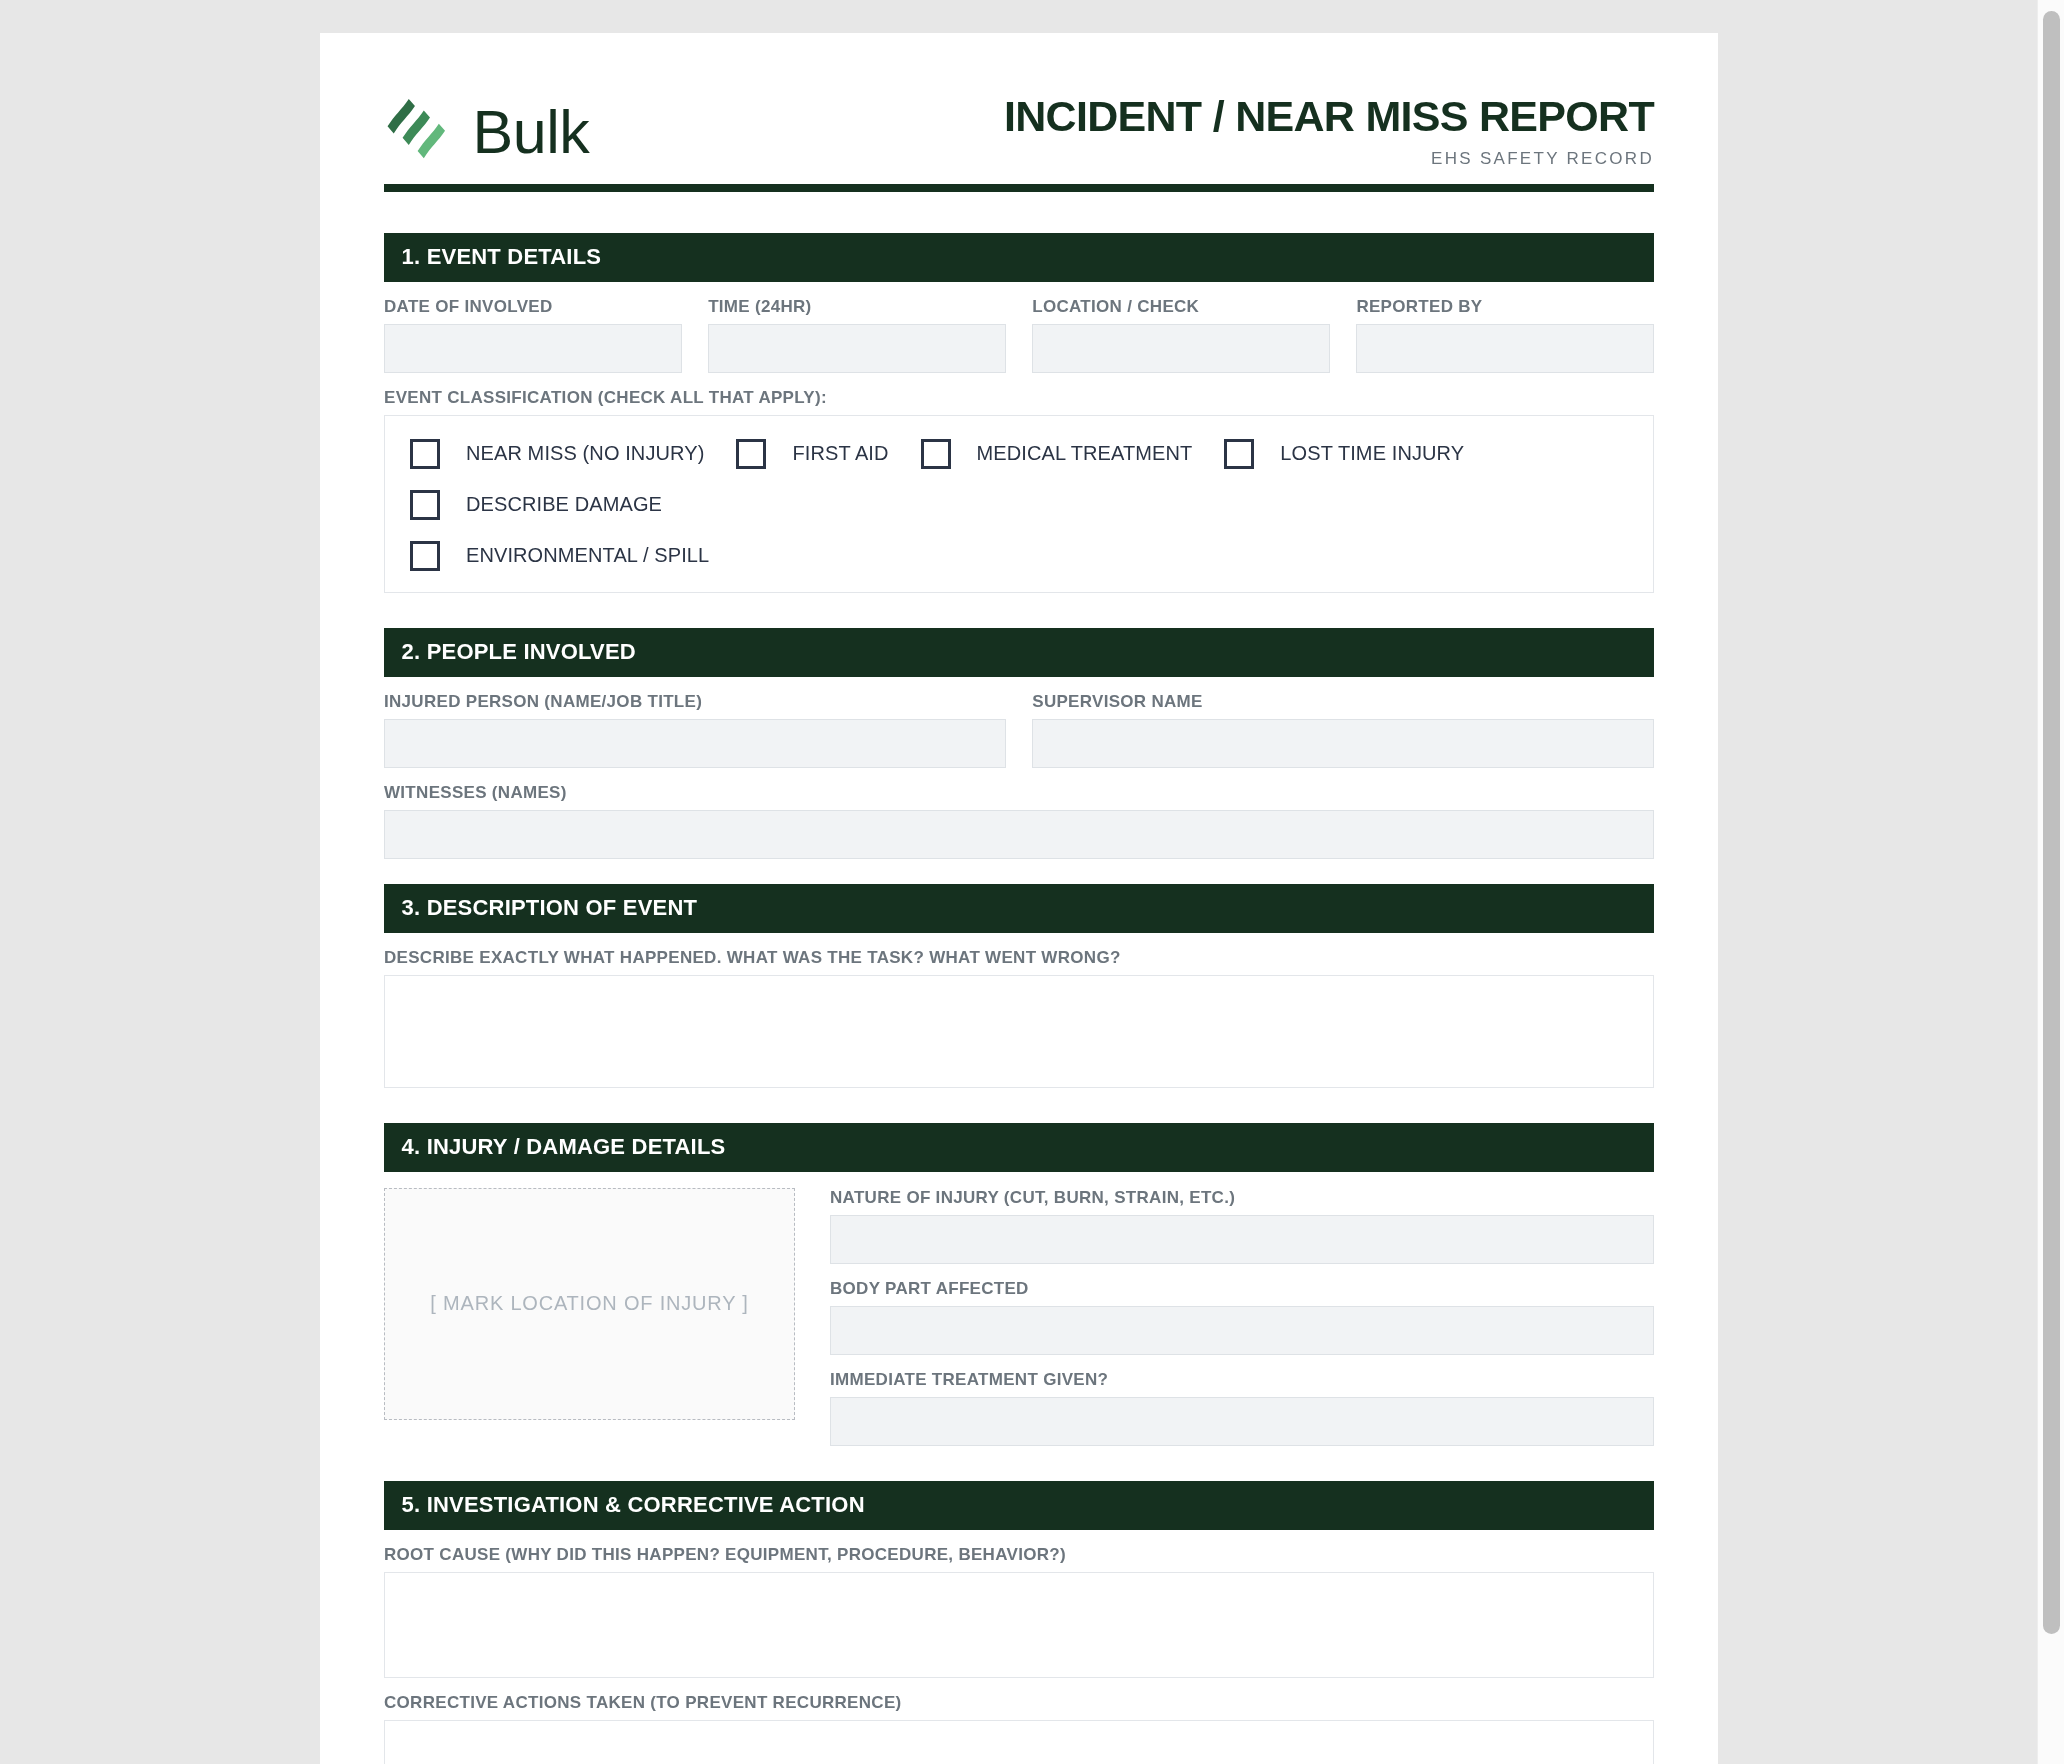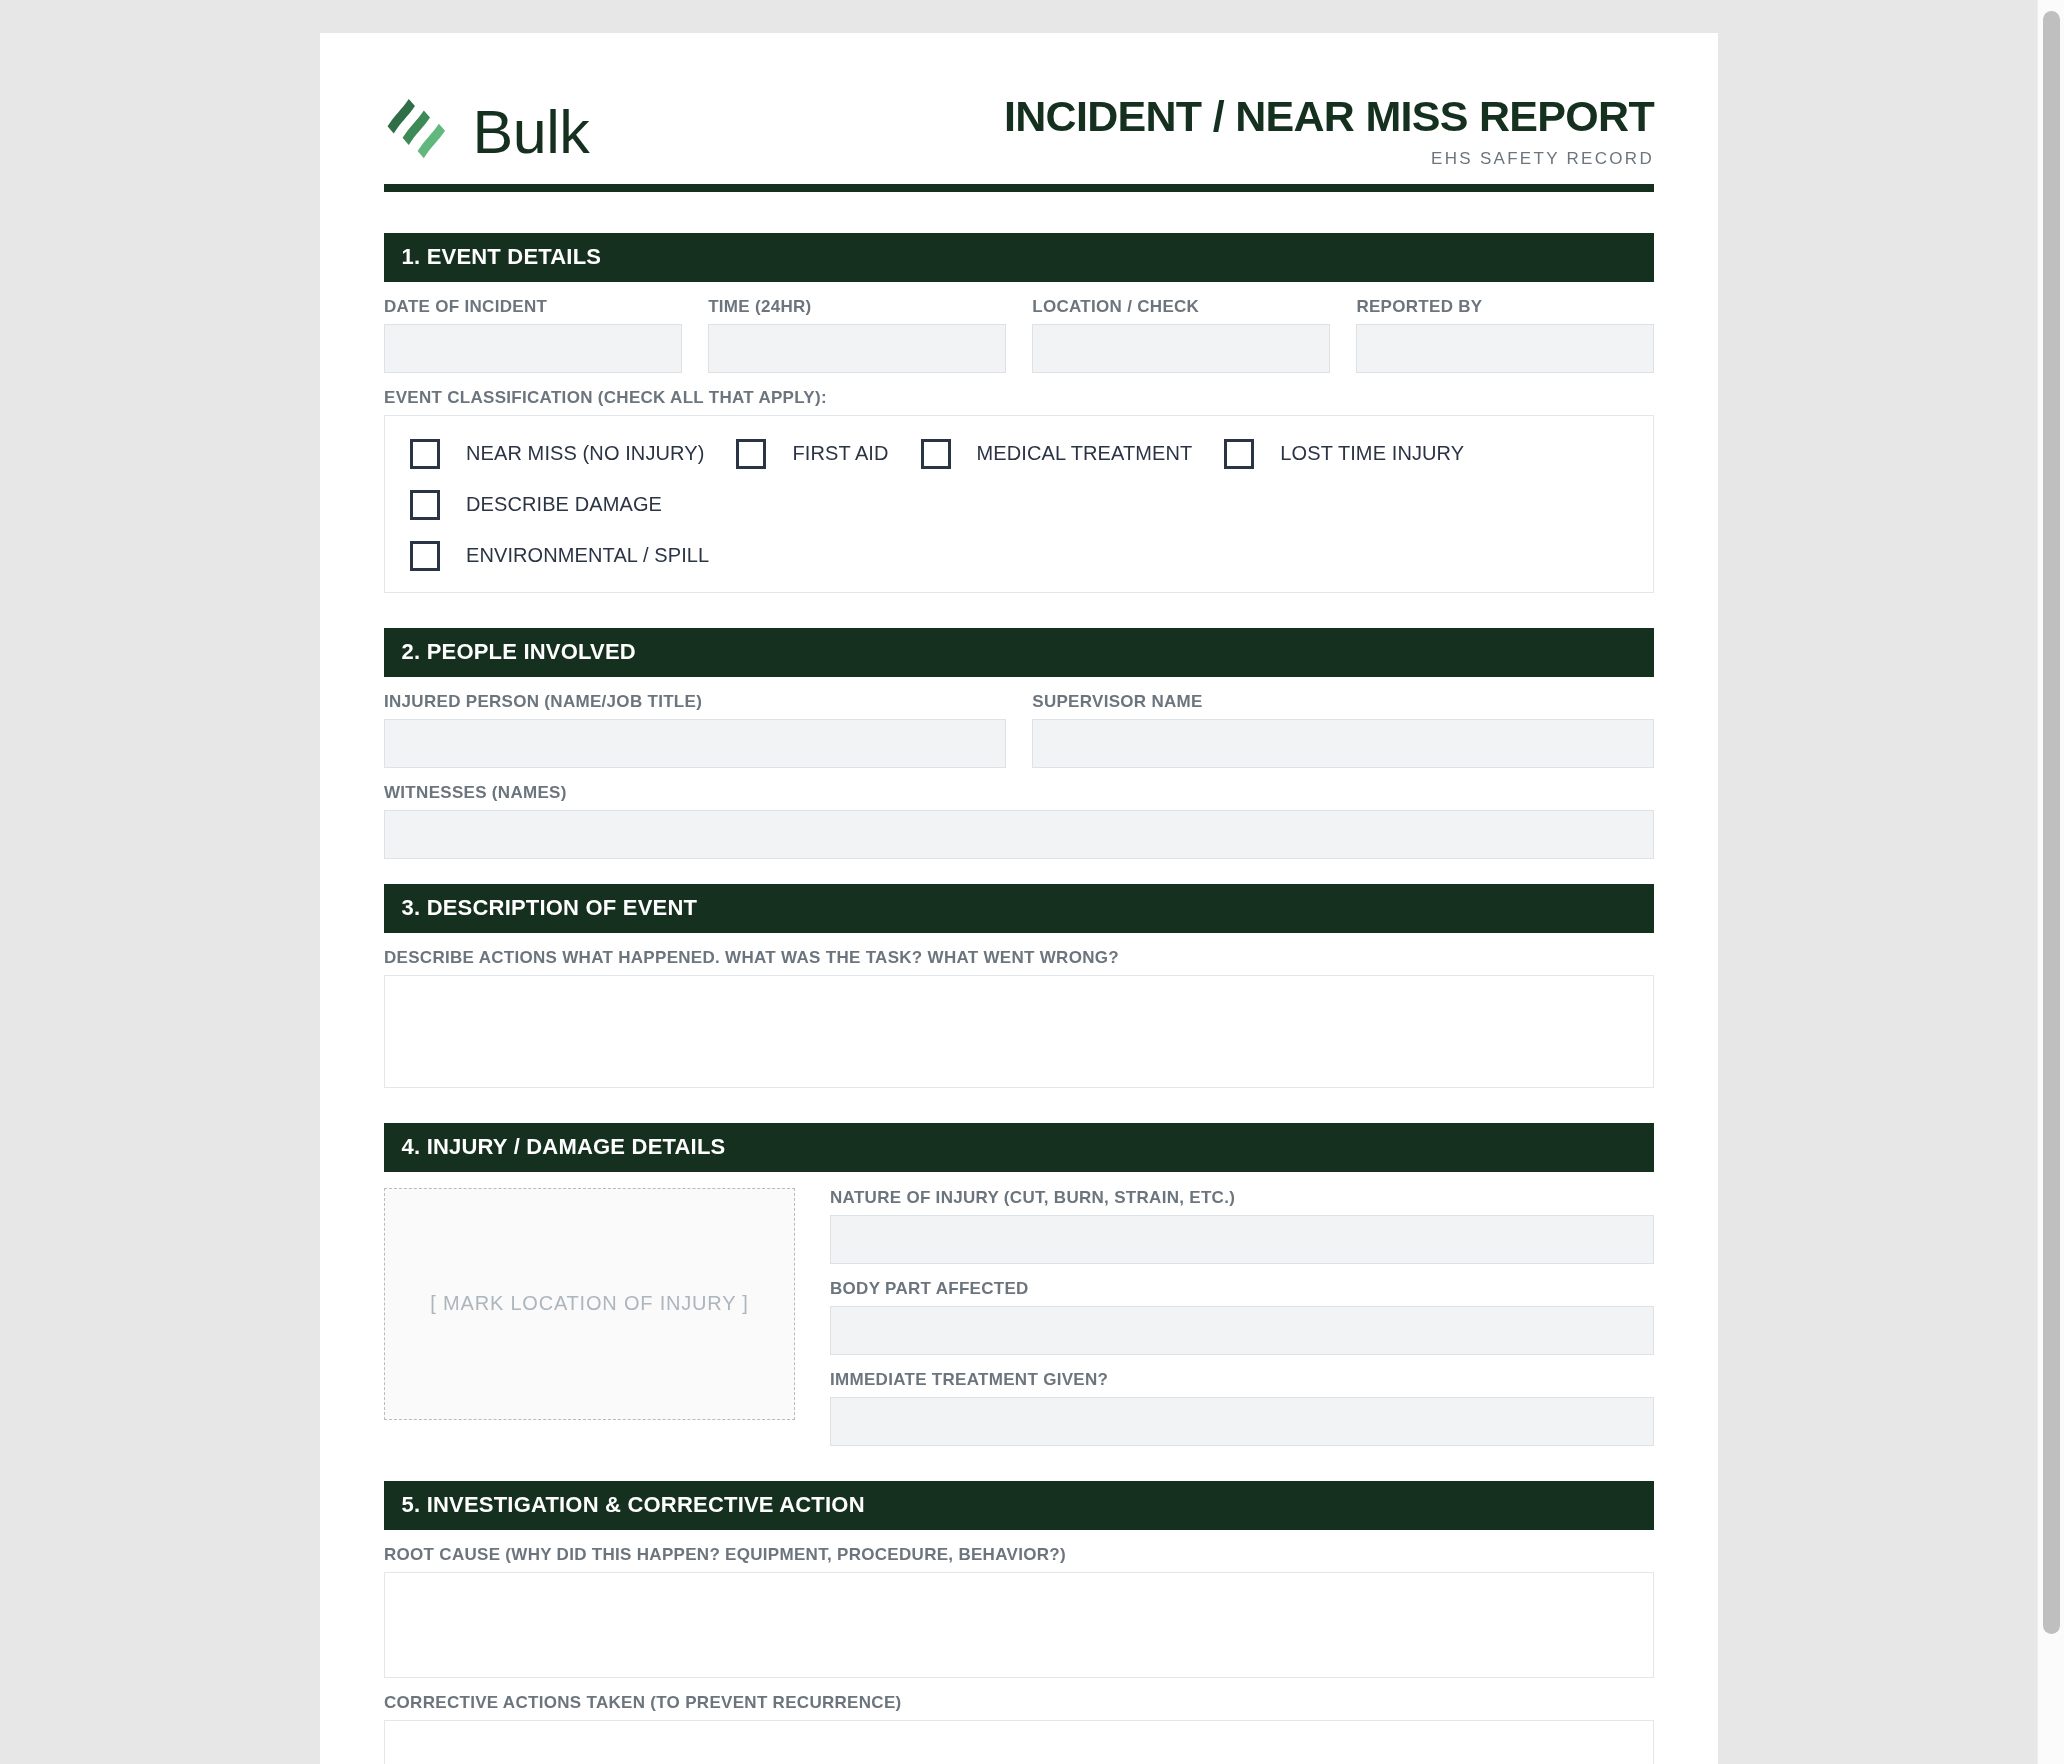--- a/index.html
+++ b/index.html
@@ -226,21 +226,21 @@
     </div>
 
   </div>
 
   <div class="header-rule"></div>
 
   <div class="section-bar">1. EVENT DETAILS</div>
 
   <div class="row">
     <div>
-      <span class="f-label">DATE OF INCIDENT</span>
+      <span class="f-label">DATE OF INVOLVED</span>
       <div class="f-input"></div>
     </div>
     <div>
       <span class="f-label">TIME (24HR)</span>
       <div class="f-input"></div>
     </div>
     <div>
       <span class="f-label">LOCATION / CHECK</span>
       <div class="f-input"></div>
     </div>
@@ -292,21 +292,21 @@
       <span class="f-label">SUPERVISOR NAME</span>
       <div class="f-input"></div>
     </div>
   </div>
 
   <span class="f-label">WITNESSES (NAMES)</span>
   <div class="f-input"></div>
 
   <div class="section-bar sp-t-28">3. DESCRIPTION OF EVENT</div>
 
-  <span class="f-label">DESCRIBE ACTIONS WHAT HAPPENED. WHAT WAS THE TASK? WHAT WENT WRONG?</span>
+  <span class="f-label">DESCRIBE EXACTLY WHAT HAPPENED. WHAT WAS THE TASK? WHAT WENT WRONG?</span>
   <div class="f-area h-128"></div>
 
   <div class="section-bar sp-t-40">4. INJURY / DAMAGE DETAILS</div>
 
   <div class="injury-wrap">
 
     <div class="body-map">
       <span class="body-map-text">[ MARK LOCATION OF INJURY ]</span>
     </div>
 

